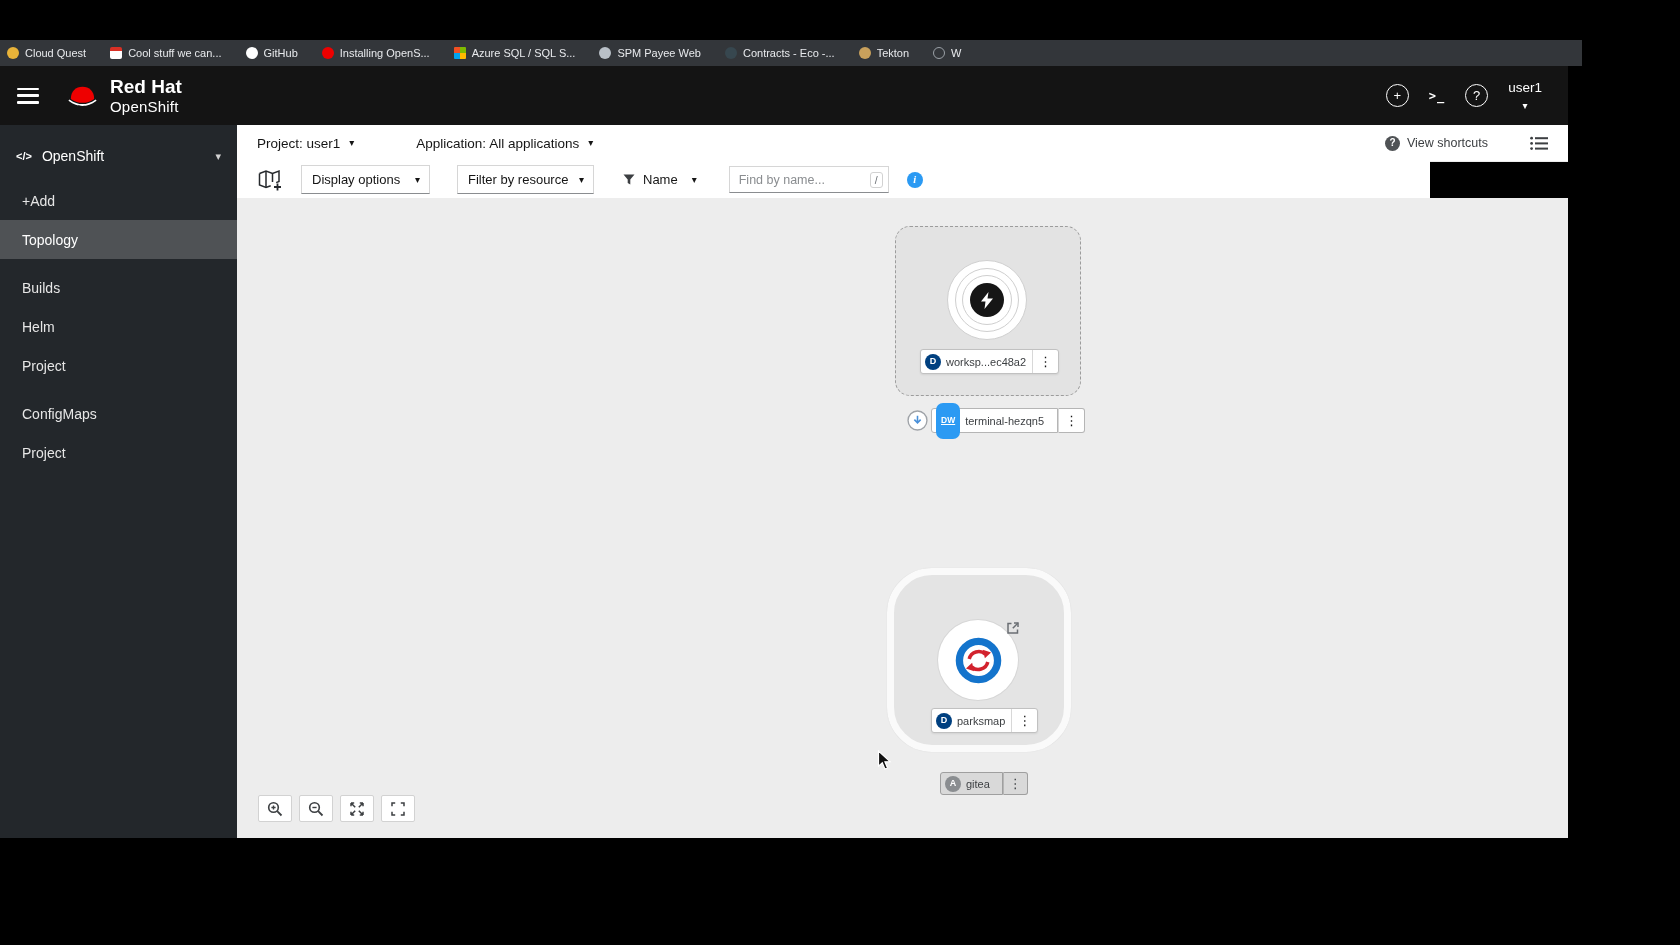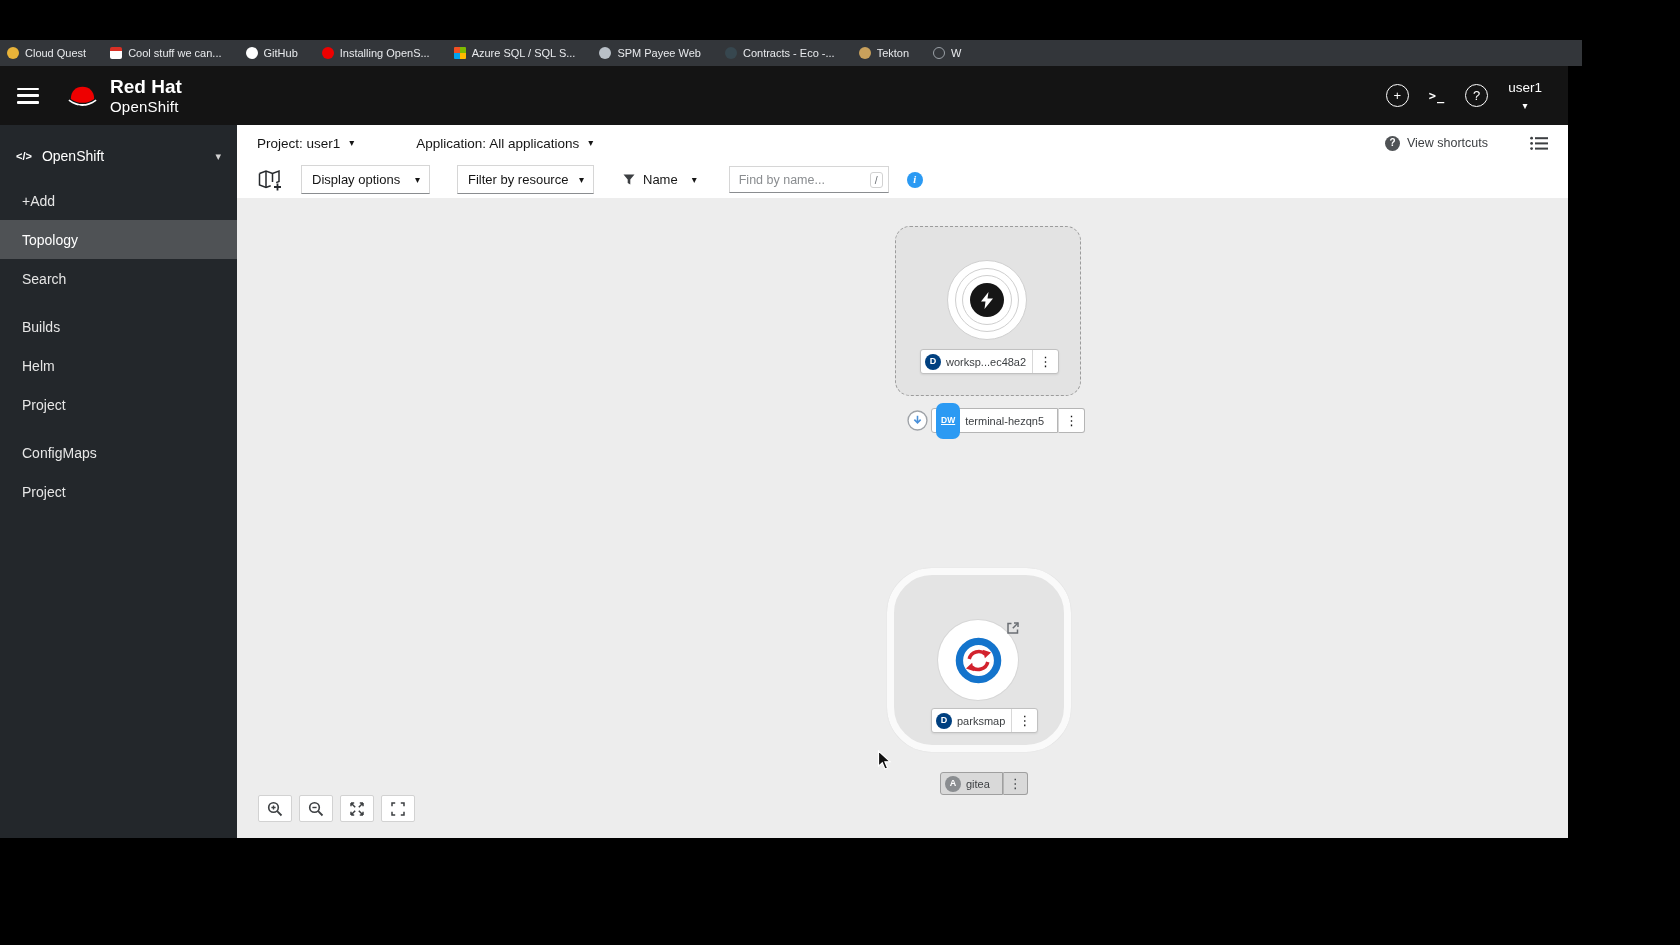--- a/index.html
+++ b/index.html
@@ -57,21 +57,21 @@
   .ctx-sel{display:flex;align-items:center;gap:9px;font-size:13.5px;color:#151515;cursor:pointer;}
   .ctx-project{margin-left:20px;}
   .ctx-app{margin-left:62px;}
   .ctx-right{margin-left:auto;display:flex;align-items:center;gap:42px;margin-right:20px;}
   .view-shortcuts{display:flex;align-items:center;gap:7px;font-size:12.5px;color:#3c3f42;cursor:pointer;}
   .q-badge{width:15px;height:15px;border-radius:50%;background:#4f5255;color:#fff;font-size:10px;
            font-weight:bold;display:flex;align-items:center;justify-content:center;line-height:1;}
   .list-toggle{cursor:pointer;display:flex;}
 
   
-  .toolbar{position:absolute;left:237px;top:161px;width:1331px;height:37px;background:#fff;
+  .toolbar{position:absolute;left:237px;top:161px;width:1193px;height:37px;background:#fff;
            display:flex;align-items:center;border-bottom:1px solid #14532d;}
   .tb-quick{margin-left:21px;cursor:pointer;display:flex;}
   .pf-select{height:27px;display:flex;align-items:center;padding:0 9px 0 10px;
              border:1px solid #d6d6d6;border-bottom-color:#8a8d90;background:#fff;
              font-size:13px;color:#151515;cursor:pointer;}
   .sel-display{margin-left:18px;width:108px;justify-content:space-between;}
   .sel-filter{margin-left:27px;width:116px;justify-content:space-between;}
   .name-filter{margin-left:29px;display:flex;align-items:center;gap:8px;font-size:13px;
                color:#151515;cursor:pointer;}
   .name-caret{margin-left:6px;}
@@ -218,21 +218,20 @@
   </div>
 
   <div class="sidebar">
     <div class="persp">
       <span class="persp-code">&lt;/&gt;</span>
       <span>OpenShift</span>
       <span class="persp-caret">▾</span>
     </div>
     <div class="nav-item">+Add</div>
     <div class="nav-item active">Topology</div>
-    <div class="nav-item">Search</div>
     <div class="nav-gap"></div>
     <div class="nav-item">Builds</div>
     <div class="nav-item">Helm</div>
     <div class="nav-item">Project</div>
     <div class="nav-gap"></div>
     <div class="nav-item">ConfigMaps</div>
     <div class="nav-item">Project</div>
   </div>
 
   <div class="context-bar">

